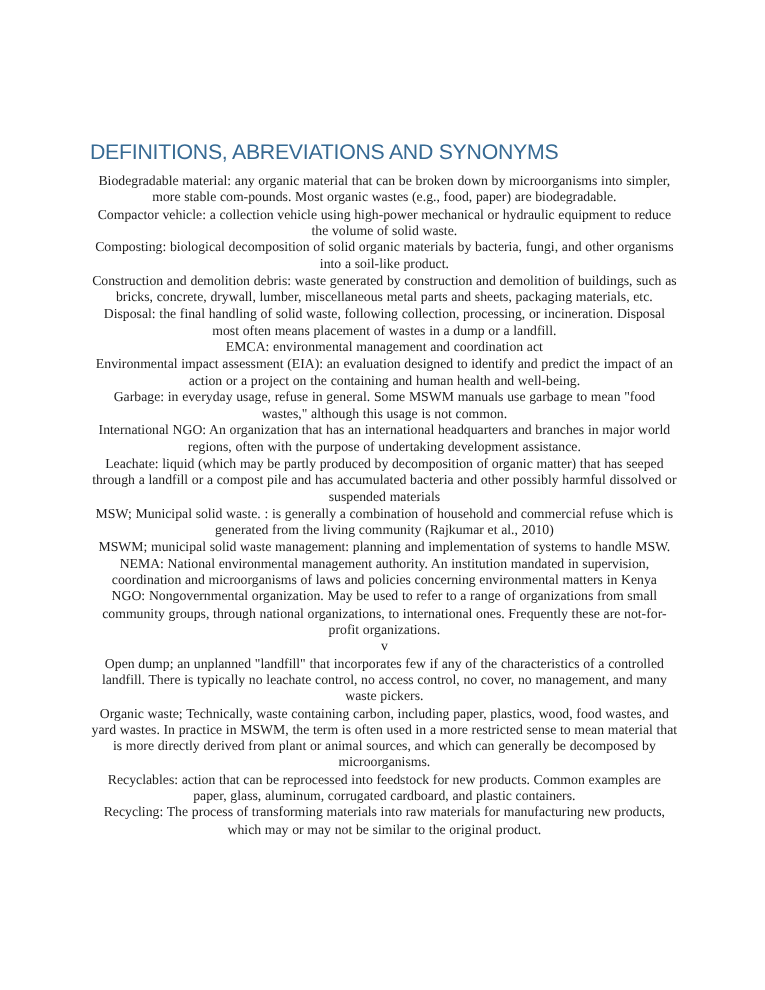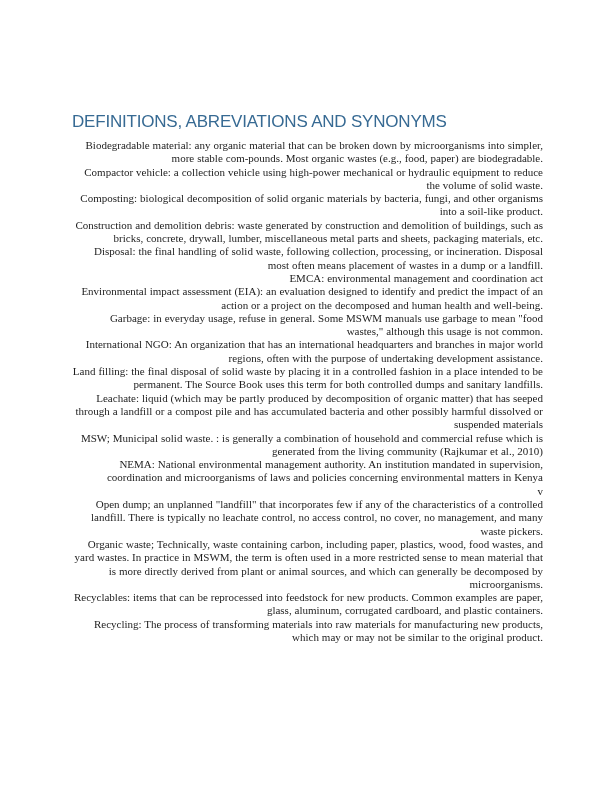--- a/index.html
+++ b/index.html
@@ -30,42 +30,43 @@
     letter-spacing: -0.2px;
     color: #376a93;
     margin: 0 0 7px 0;
   }
   .def-paragraph {
     margin: 0;
     font-family: "Liberation Serif", serif;
     font-size: 11px;
     line-height: 13.3px;
     color: #1d1d1d;
-    text-align: right;
+    text-align: center;
     word-spacing: 0.2px;
   }
 </style>
 </head>
 <body>
 
 <div class="page">
   <div class="content">
     <h1 class="doc-title" style="color: rgb(55, 106, 147);">DEFINITIONS, ABREVIATIONS AND SYNONYMS</h1>
     <p class="def-paragraph">Biodegradable material: any organic material that can be broken down by microorganisms into simpler, more stable com-pounds. Most organic wastes (e.g., food, paper) are biodegradable.</p>
     <p class="def-paragraph">Compactor vehicle: a collection vehicle using high-power mechanical or hydraulic equipment to reduce the volume of solid waste.</p>
     <p class="def-paragraph">Composting: biological decomposition of solid organic materials by bacteria, fungi, and other organisms into a soil-like product.</p>
     <p class="def-paragraph">Construction and demolition debris: waste generated by construction and demolition of buildings, such as bricks, concrete, drywall, lumber, miscellaneous metal parts and sheets, packaging materials, etc.</p>
     <p class="def-paragraph">Disposal: the final handling of solid waste, following collection, processing, or incineration. Disposal most often means placement of wastes in a dump or a landfill.</p>
     <p class="def-paragraph">EMCA: environmental management and coordination act</p>
-    <p class="def-paragraph">Environmental impact assessment (EIA): an evaluation designed to identify and predict the impact of an action or a project on the decomposed and human health and well-being.</p>
+    <p class="def-paragraph">Environmental impact assessment (EIA): an evaluation designed to identify and predict the impact of an action or a project on the containing and human health and well-being.</p>
     <p class="def-paragraph">Garbage: in everyday usage, refuse in general. Some MSWM manuals use garbage to mean "food wastes," although this usage is not common.</p>
     <p class="def-paragraph">International NGO: An organization that has an international headquarters and branches in major world regions, often with the purpose of undertaking development assistance.</p>
-    <p class="def-paragraph">Land filling: the final disposal of solid waste by placing it in a controlled fashion in a place intended to be permanent. The Source Book uses this term for both controlled dumps and sanitary landfills.</p>
     <p class="def-paragraph">Leachate: liquid (which may be partly produced by decomposition of organic matter) that has seeped through a landfill or a compost pile and has accumulated bacteria and other possibly harmful dissolved or suspended materials</p>
     <p class="def-paragraph">MSW; Municipal solid waste. : is generally a combination of household and commercial refuse which is generated from the living community (Rajkumar et al., 2010)</p>
+    <p class="def-paragraph">MSWM; municipal solid waste management: planning and implementation of systems to handle MSW.</p>
     <p class="def-paragraph">NEMA: National environmental management authority. An institution mandated in supervision, coordination and microorganisms of laws and policies concerning environmental matters in Kenya</p>
+    <p class="def-paragraph">NGO: Nongovernmental organization. May be used to refer to a range of organizations from small community groups, through national organizations, to international ones. Frequently these are not-for-profit organizations.</p>
     <p class="def-paragraph">v</p>
     <p class="def-paragraph">Open dump; an unplanned "landfill" that incorporates few if any of the characteristics of a controlled landfill. There is typically no leachate control, no access control, no cover, no management, and many waste pickers.</p>
     <p class="def-paragraph">Organic waste; Technically, waste containing carbon, including paper, plastics, wood, food wastes, and yard wastes. In practice in MSWM, the term is often used in a more restricted sense to mean material that is more directly derived from plant or animal sources, and which can generally be decomposed by microorganisms.</p>
-    <p class="def-paragraph">Recyclables: items that can be reprocessed into feedstock for new products. Common examples are paper, glass, aluminum, corrugated cardboard, and plastic containers.</p>
+    <p class="def-paragraph">Recyclables: action that can be reprocessed into feedstock for new products. Common examples are paper, glass, aluminum, corrugated cardboard, and plastic containers.</p>
     <p class="def-paragraph">Recycling: The process of transforming materials into raw materials for manufacturing new products, which may or may not be similar to the original product.</p>
   </div>
 </div>
 
 </body></html>

